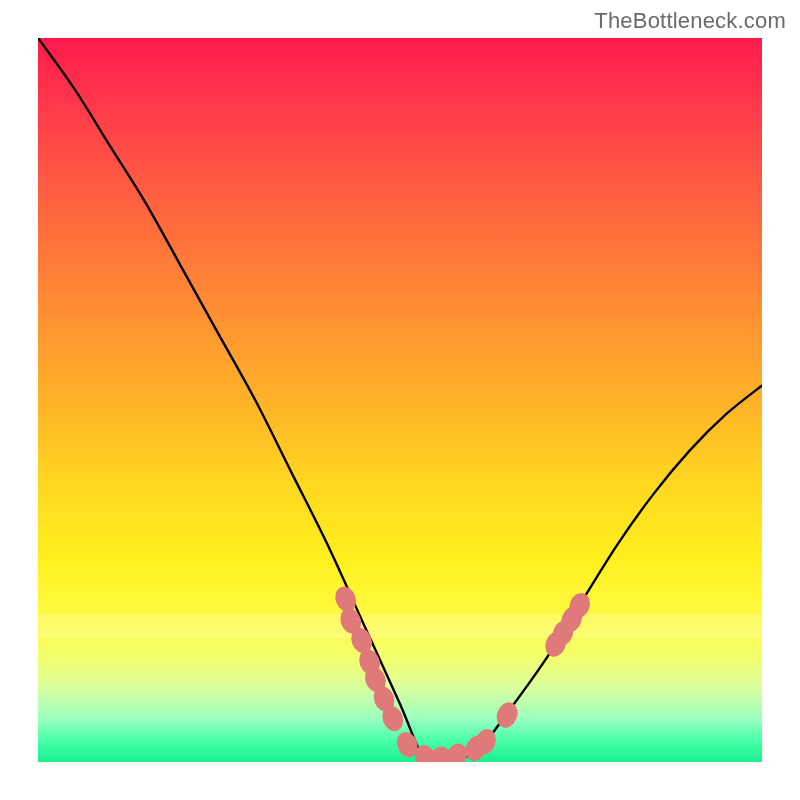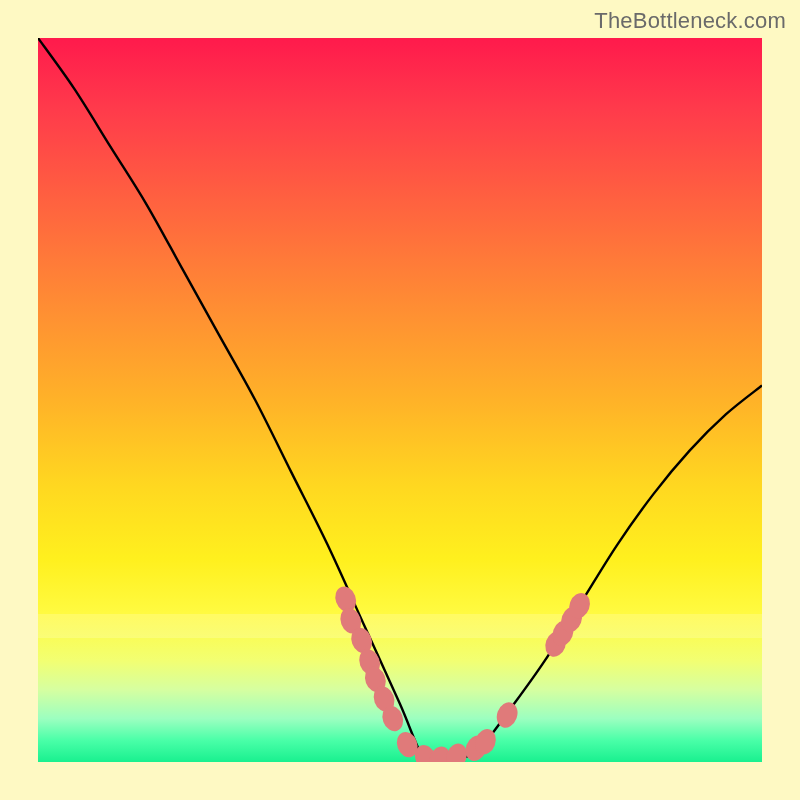--- a/index.html
+++ b/index.html
@@ -8,21 +8,21 @@
     width: 800px;
     height: 800px;
     background: #000;
     overflow: hidden;
     font-family: Arial, Helvetica, sans-serif;
   }
   .frame {
     position: relative;
     width: 800px;
     height: 800px;
-    background: #fef9c3;
+    background: #ffffff;
   }
   .plot-area {
     position: absolute;
     left: 38px;
     top: 38px;
     width: 724px;
     height: 724px;
     background: linear-gradient(
       to bottom,
       #ff1a4c 0%,

